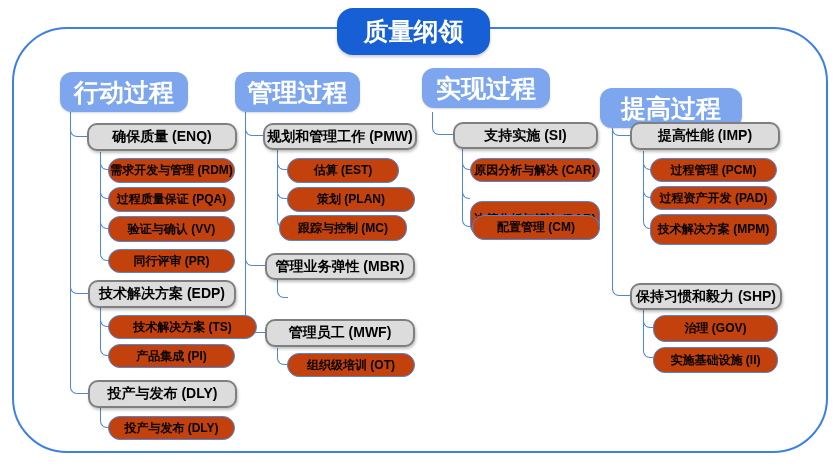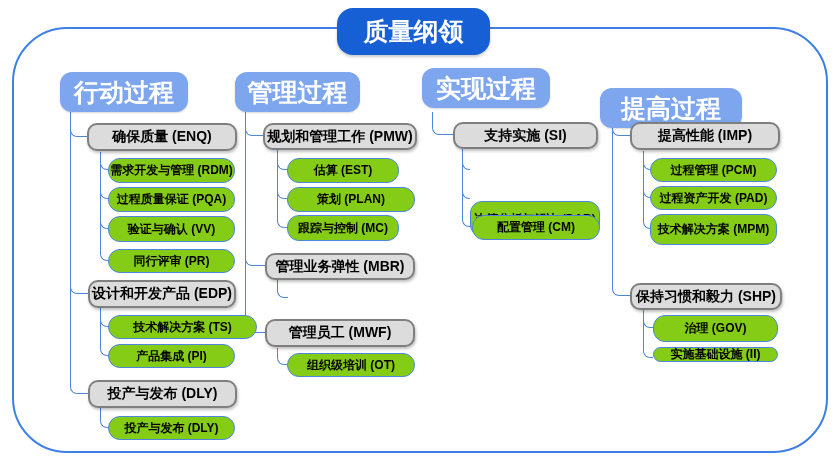--- a/index.html
+++ b/index.html
@@ -40,21 +40,21 @@
   .header{
     background:var(--header-bg);color:var(--text-on-blue);
     border-radius:12px;font-size:25px;box-shadow:0 1px 2px rgba(0,0,0,.15);z-index:2;
   }
   .group{
     background:var(--group-fill);color:var(--text-dark);
     border:2px solid var(--group-border);border-radius:10px;font-size:14px;
     box-shadow:1px 2px 3px rgba(0,0,0,.25);z-index:2;
   }
   .child{
-    background:#84cc16;color:var(--text-dark);
+    background:#c2410c;color:var(--text-dark);
     border:1.5px solid var(--child-border);border-radius:12px;font-size:12px;z-index:2;
   }
   .child.wrap{white-space:normal;line-height:1.25;padding:0 6px;}
 </style>
 </head>
 <body>
 
 <div class="canvas">
 
   <div class="frame"></div>
@@ -97,39 +97,40 @@
   <div class="box header" style="left:60px;top:72px;width:128px;height:40px">行动过程</div>
   <div class="box header" style="left:235px;top:72px;width:125px;height:40px">管理过程</div>
   <div class="box header" style="left:422px;top:68px;width:128px;height:40px">实现过程</div>
   <div class="box header" style="left:600px;top:88px;width:142px;height:40px">提高过程</div>
 
   <div class="box group" style="left:87px;top:123px;width:150px;height:28px">确保质量 (ENQ)</div>
   <div class="box child" style="left:108px;top:158px;width:127px;height:25px">需求开发与管理 (RDM)</div>
   <div class="box child" style="left:108px;top:187px;width:127px;height:25px">过程质量保证 (PQA)</div>
   <div class="box child" style="left:108px;top:216px;width:127px;height:26px">验证与确认 (VV)</div>
   <div class="box child" style="left:108px;top:249px;width:127px;height:24px">同行评审 (PR)</div>
-  <div class="box group" style="left:88px;top:280px;width:148px;height:28px">设计和开发产品 (EDP)</div>
+  <div class="box group" style="left:88px;top:280px;width:148px;height:28px">技术解决方案 (EDP)</div>
   <div class="box child" style="left:108px;top:315px;width:149px;height:24px">技术解决方案 (TS)</div>
   <div class="box child" style="left:108px;top:344px;width:127px;height:24px">产品集成 (PI)</div>
   <div class="box group" style="left:88px;top:380px;width:149px;height:28px">投产与发布 (DLY)</div>
   <div class="box child" style="left:108px;top:416px;width:127px;height:24px">投产与发布 (DLY)</div>
 
   <div class="box group" style="left:263px;top:123px;width:154px;height:27px">规划和管理工作 (PMW)</div>
   <div class="box child" style="left:287px;top:158px;width:112px;height:25px">估算 (EST)</div>
   <div class="box child" style="left:287px;top:187px;width:128px;height:25px">策划 (PLAN)</div>
-  <div class="box child" style="left:287px;top:215px;width:112px;height:26px">跟踪与控制 (MC)</div>
+  <div class="box child" style="left:279px;top:215px;width:128px;height:26px">跟踪与控制 (MC)</div>
   <div class="box group" style="left:265px;top:253px;width:150px;height:27px">管理业务弹性 (MBR)</div>
   <div class="box group" style="left:265px;top:319px;width:150px;height:28px">管理员工 (MWF)</div>
   <div class="box child" style="left:287px;top:353px;width:128px;height:24px">组织级培训 (OT)</div>
 
   <div class="box group" style="left:453px;top:122px;width:145px;height:27px">支持实施 (SI)</div>
+  <div class="box child" style="left:470px;top:158px;width:130px;height:24px">原因分析与解决 (CAR)</div>
   <div class="box child" style="left:470px;top:201px;width:130px;height:36px">决策分析与解决 (DAR)</div>
   <div class="box child" style="left:472px;top:215px;width:128px;height:25px">配置管理 (CM)</div>
 
   <div class="box group" style="left:630px;top:122px;width:150px;height:28px">提高性能 (IMP)</div>
   <div class="box child" style="left:650px;top:158px;width:127px;height:24px">过程管理 (PCM)</div>
   <div class="box child" style="left:650px;top:186px;width:127px;height:24px">过程资产开发 (PAD)</div>
   <div class="box child wrap" style="left:650px;top:214px;width:127px;height:31px">技术解决方案 (MPM)</div>
   <div class="box group" style="left:630px;top:283px;width:152px;height:27px">保持习惯和毅力 (SHP)</div>
   <div class="box child" style="left:653px;top:315px;width:125px;height:27px">治理 (GOV)</div>
-  <div class="box child" style="left:653px;top:347px;width:125px;height:15px">实施基础设施 (II)</div>
+  <div class="box child" style="left:653px;top:347px;width:125px;height:26px">实施基础设施 (II)</div>
 
 </div>
 
 </body></html>

